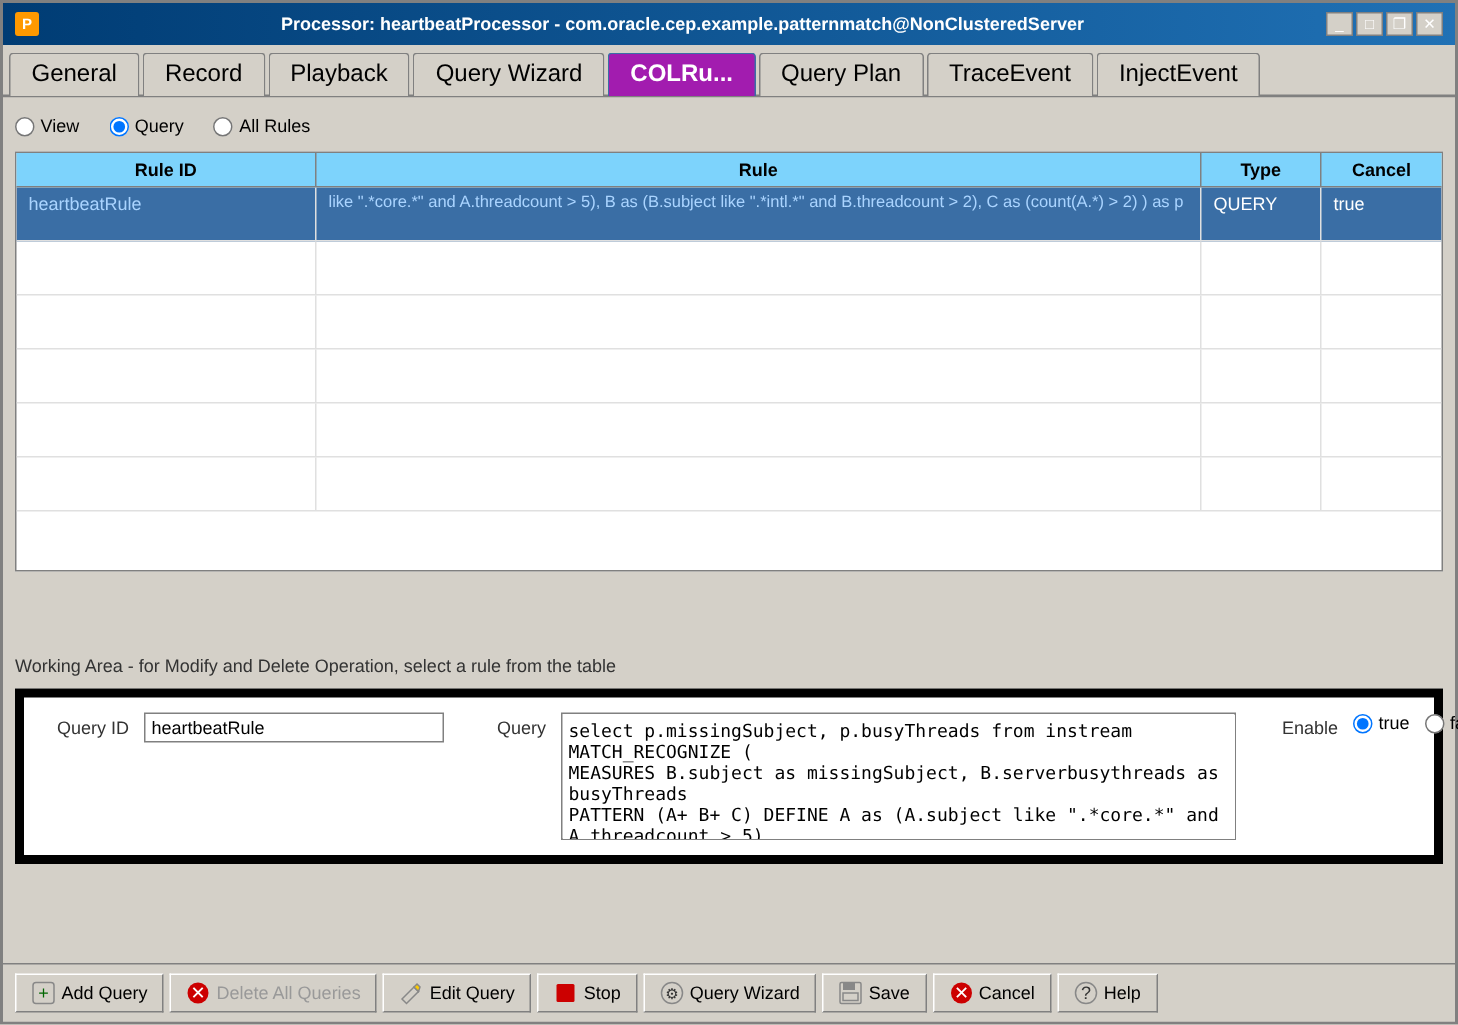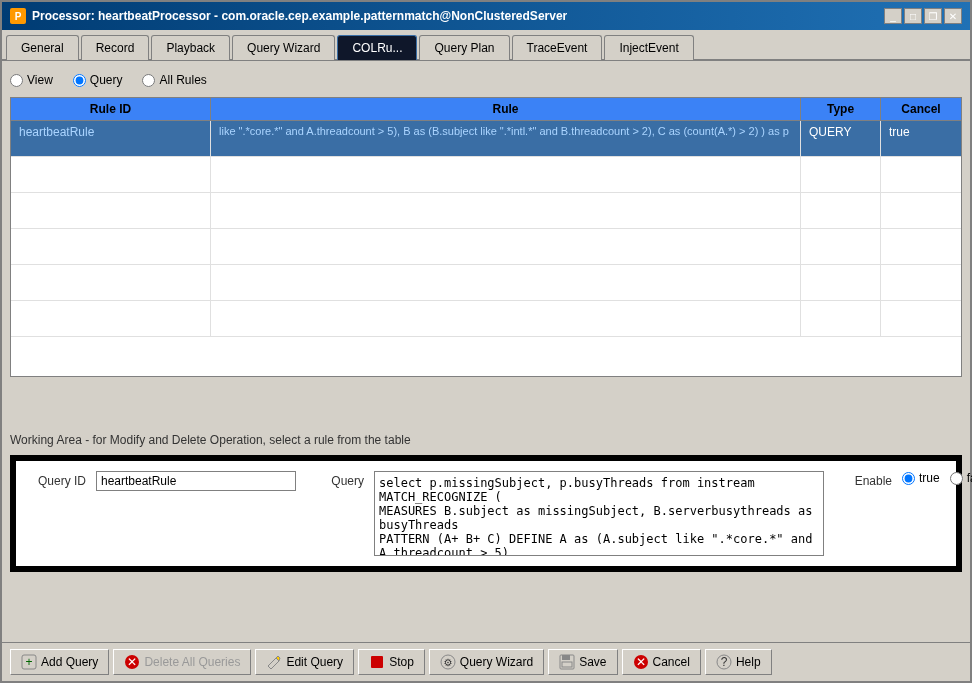--- a/index.html
+++ b/index.html
@@ -37,20 +37,21 @@
       align-items: center;
       justify-content: center;
       font-size: 10px;
       color: white;
       font-weight: bold;
     }
     .title-bar-text {
       font-size: 12px;
       font-weight: bold;
       flex: 1;
+      text-align: center;
     }
     .title-bar-buttons {
       display: flex;
       gap: 2px;
     }
     .title-btn {
       width: 18px;
       height: 16px;
       background: #d4d0c8;
       border: 1px solid #808080;
@@ -66,32 +67,32 @@
       padding: 4px 4px 0 4px;
       gap: 2px;
       border-bottom: 2px solid #808080;
     }
     .tab {
       padding: 5px 14px;
       background: #d4d0c8;
       border: 1px solid #808080;
       border-bottom: none;
       cursor: pointer;
-      font-size: 12px;
+      font-size: 16px;
       color: #000;
       border-radius: 3px 3px 0 0;
       position: relative;
       bottom: -1px;
       text-align: center;
     }
     .tab.active-blue {
-      background: #0f172a;
+      background: #a21caf;
       color: white;
       border-color: #3a6ea5;
-      font-weight: normal;
+      font-weight: bold;
     }
     .content {
       flex: 1;
       background: #d4d0c8;
       padding: 8px;
       display: flex;
       flex-direction: column;
       gap: 6px;
     }
     .radio-row {
@@ -107,21 +108,21 @@
       cursor: pointer;
     }
     .table-container {
       border: 1px solid #808080;
       background: white;
       flex-shrink: 0;
       height: 280px;
     }
     .table-header {
       display: flex;
-      background: #3b82f6;
+      background: #7dd3fc;
       border-bottom: 1px solid #808080;
     }
     .th {
       padding: 4px 8px;
       font-weight: bold;
       border-right: 1px solid #808080;
       text-align: center;
       font-size: 12px;
     }
     .th-ruleid { width: 200px; }

